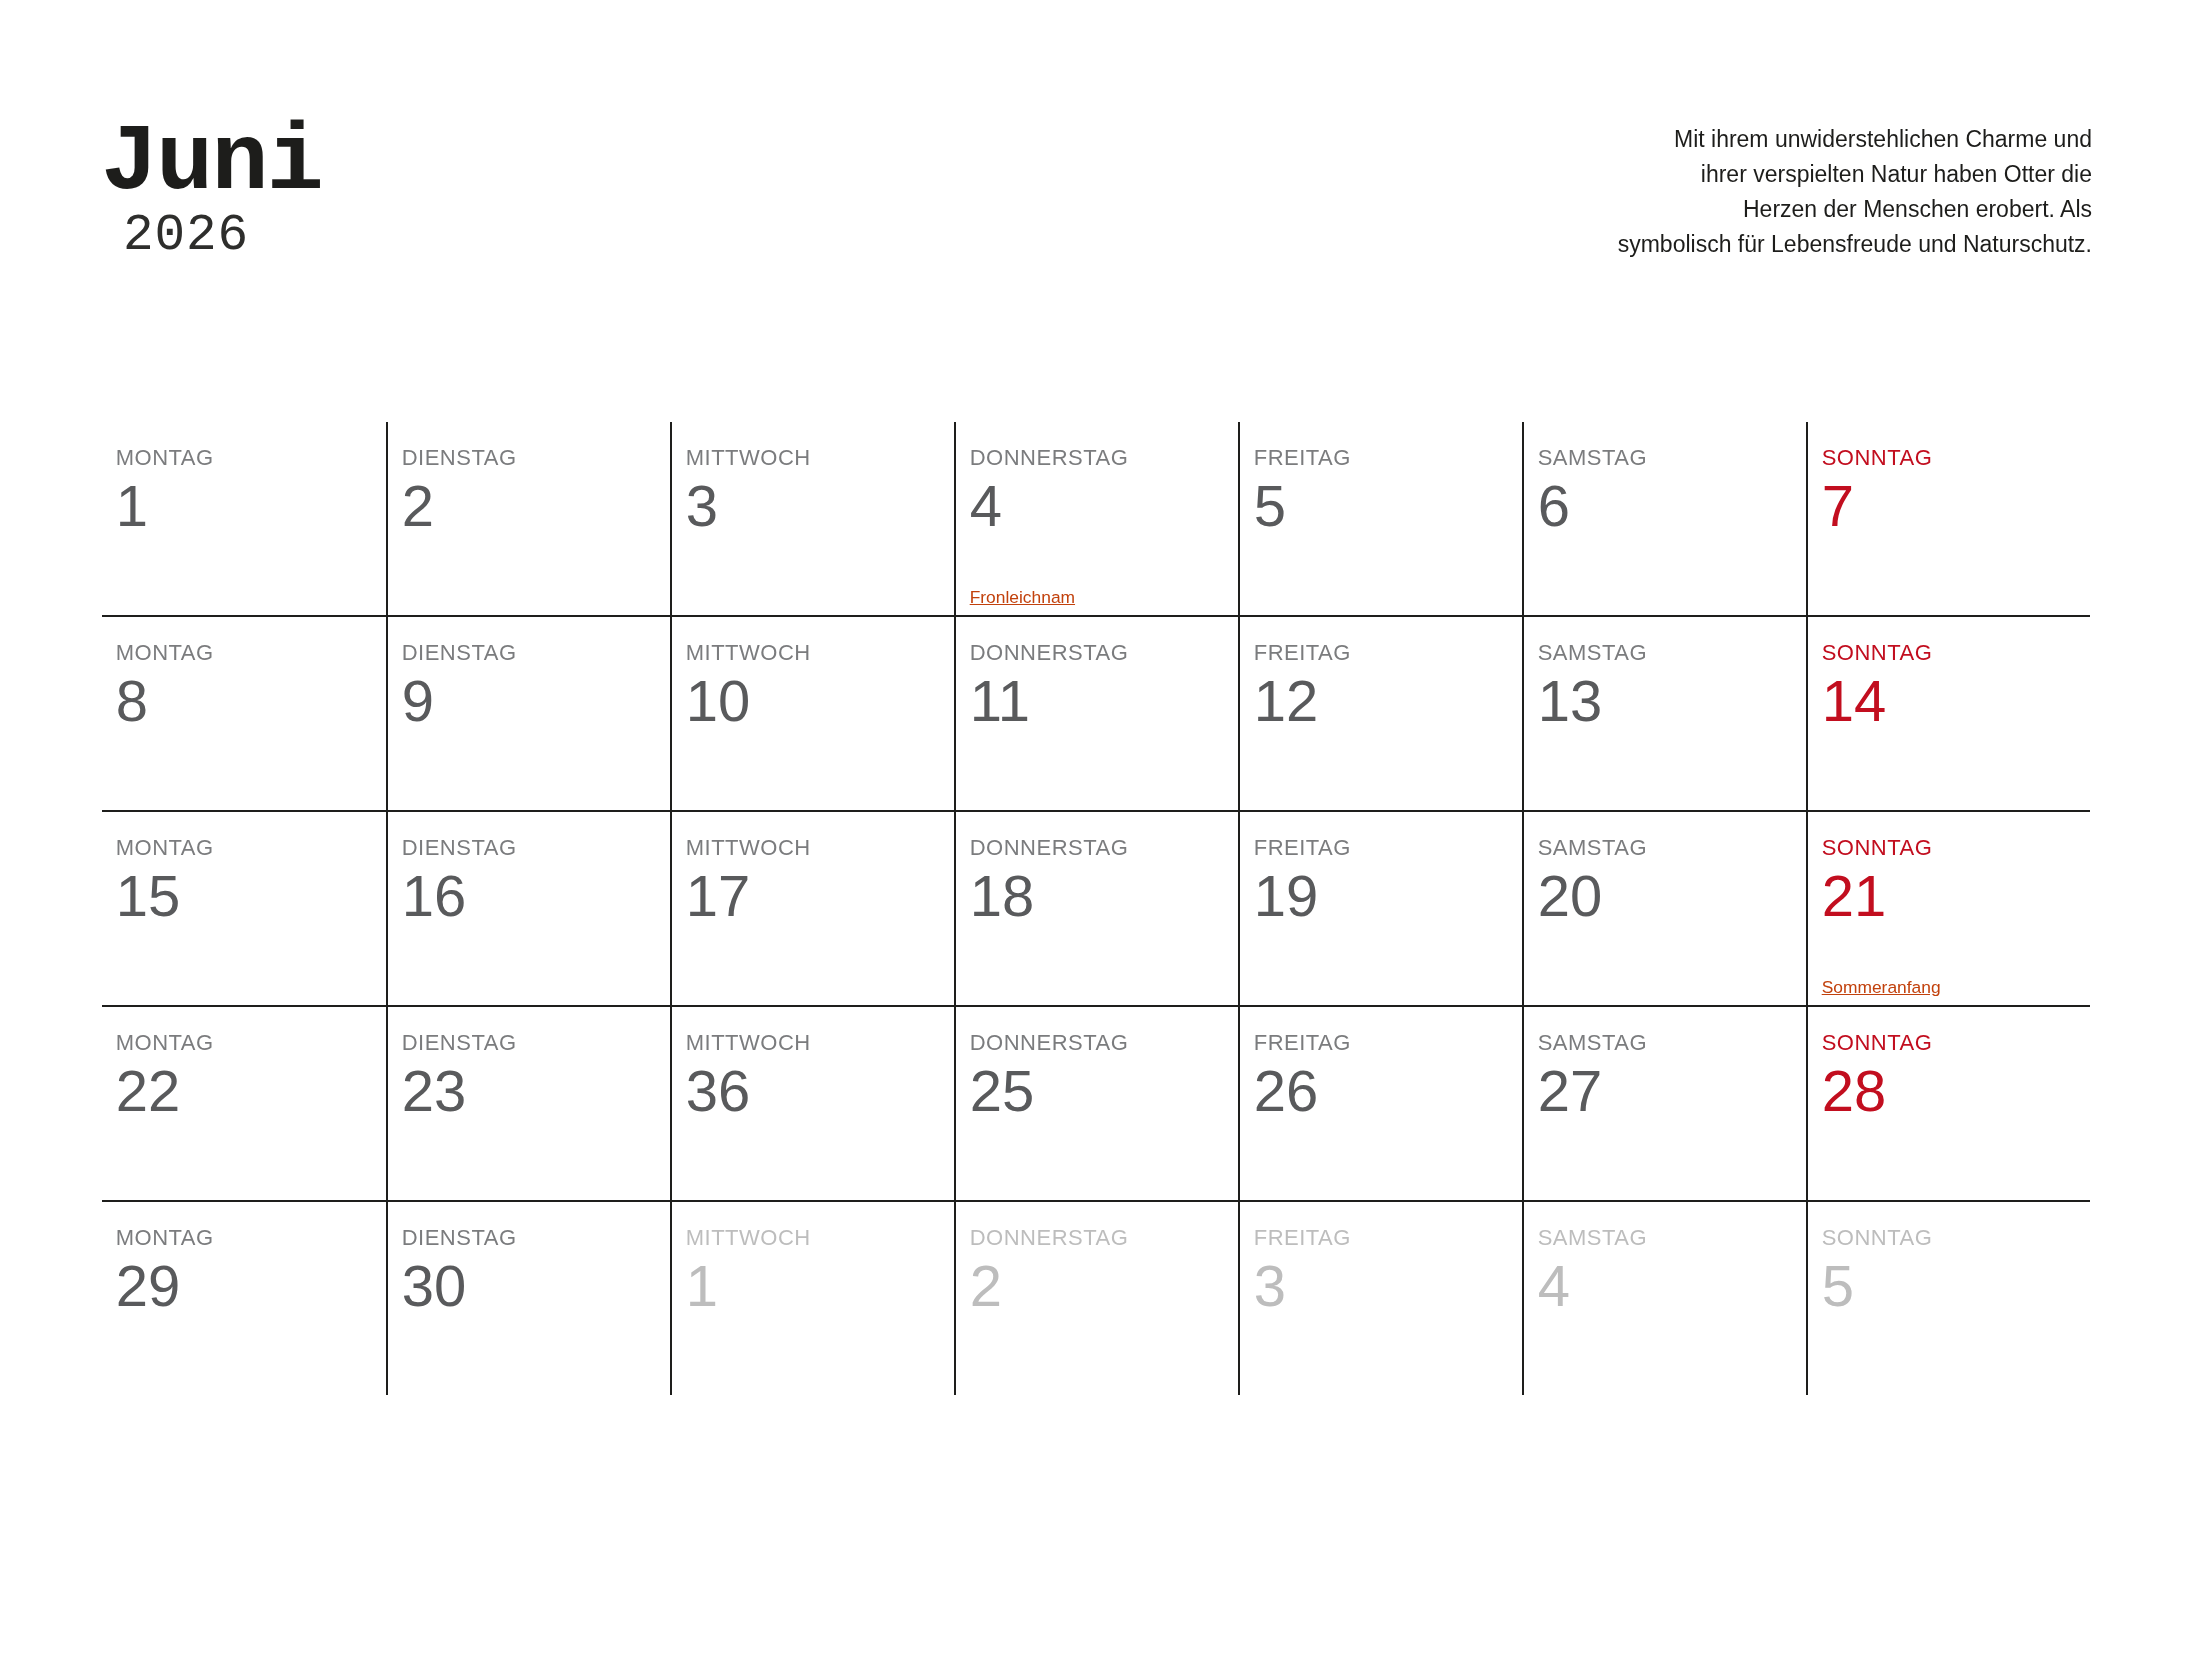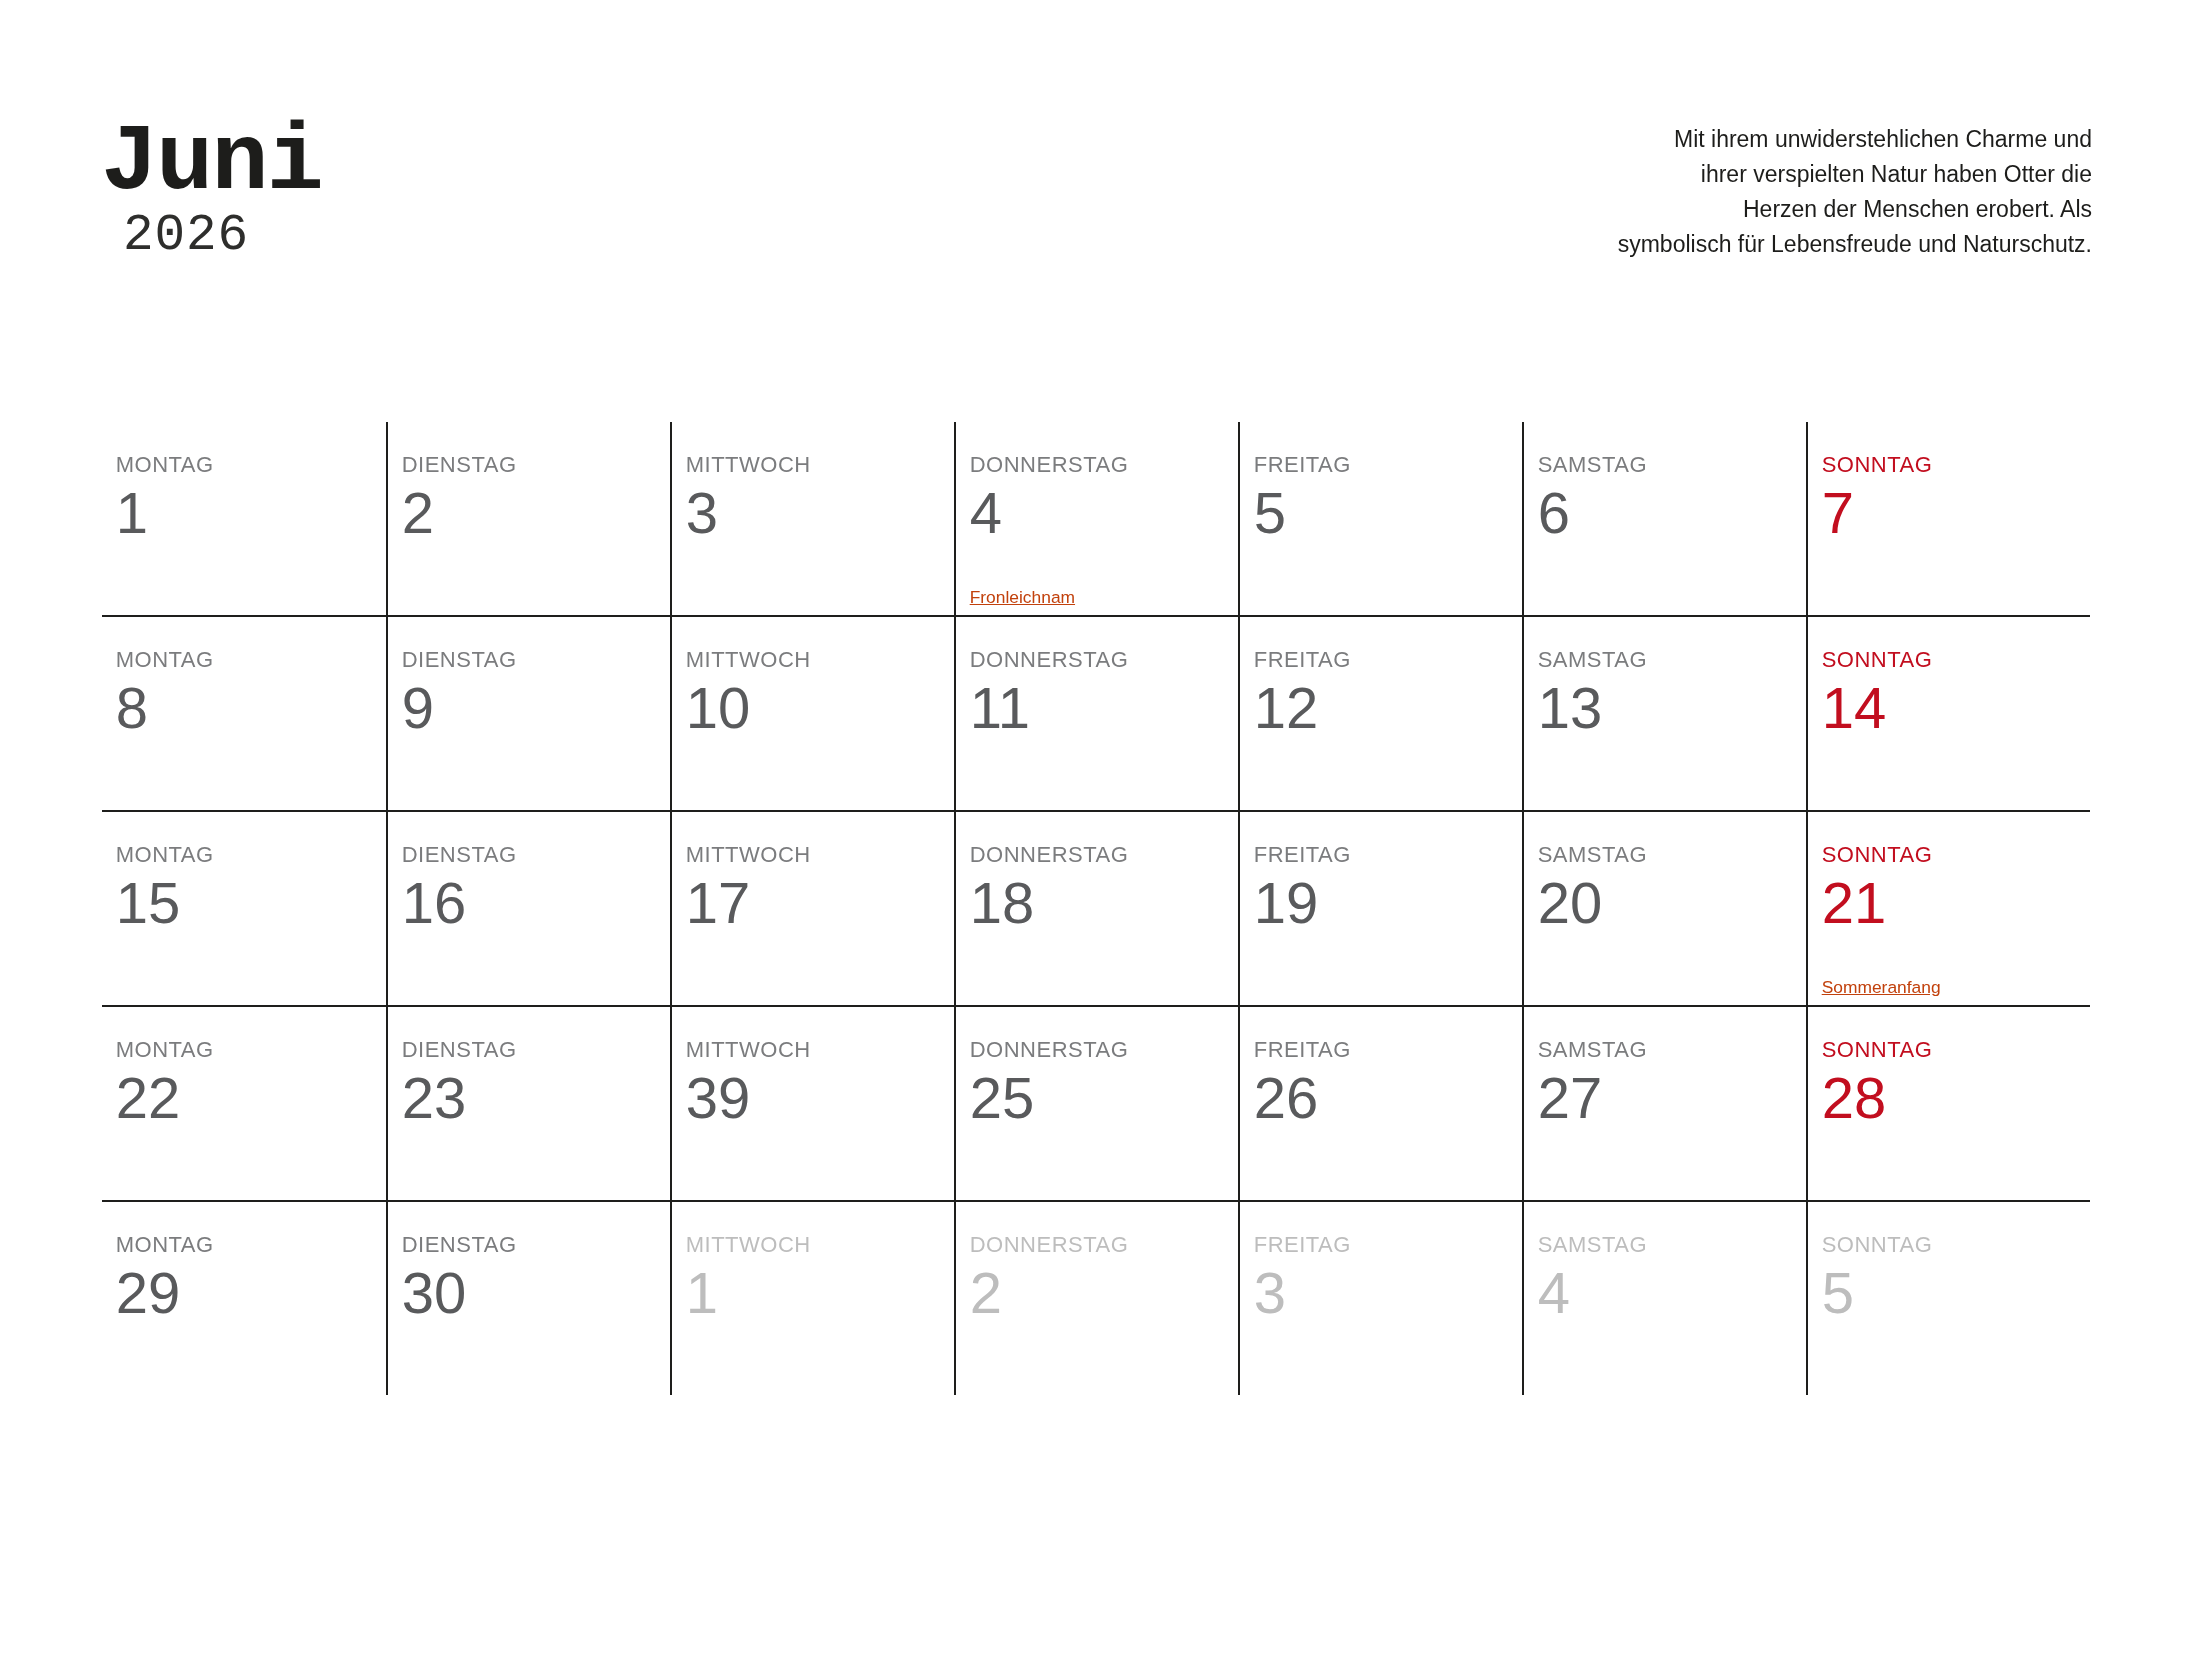--- a/index.html
+++ b/index.html
@@ -77,21 +77,20 @@
     overflow: hidden;
   }
   .day-cell:first-child {
     border-left: none;
   }
   .day-label {
     font-size: 22px;
     line-height: 1;
     letter-spacing: 0.5px;
     color: var(--weekday-gray, #7b7c7e);
-    margin-top: 7px;
   }
   .day-number {
     margin-top: 9.1px;
     font-size: 58px;
     line-height: 0.95;
     font-weight: 400;
     color: var(--number-gray, #595a5c);
   }
   .day-cell.sunday .day-label,
   .day-cell.sunday .day-number {
@@ -225,21 +224,21 @@
         <div class="day-cell normal">
           <div class="day-label">MONTAG</div>
           <div class="day-number">22</div>
         </div>
         <div class="day-cell normal">
           <div class="day-label">DIENSTAG</div>
           <div class="day-number">23</div>
         </div>
         <div class="day-cell normal">
           <div class="day-label">MITTWOCH</div>
-          <div class="day-number">39</div>
+          <div class="day-number">36</div>
         </div>
         <div class="day-cell normal">
           <div class="day-label">DONNERSTAG</div>
           <div class="day-number">25</div>
         </div>
         <div class="day-cell normal">
           <div class="day-label">FREITAG</div>
           <div class="day-number">26</div>
         </div>
         <div class="day-cell normal">

